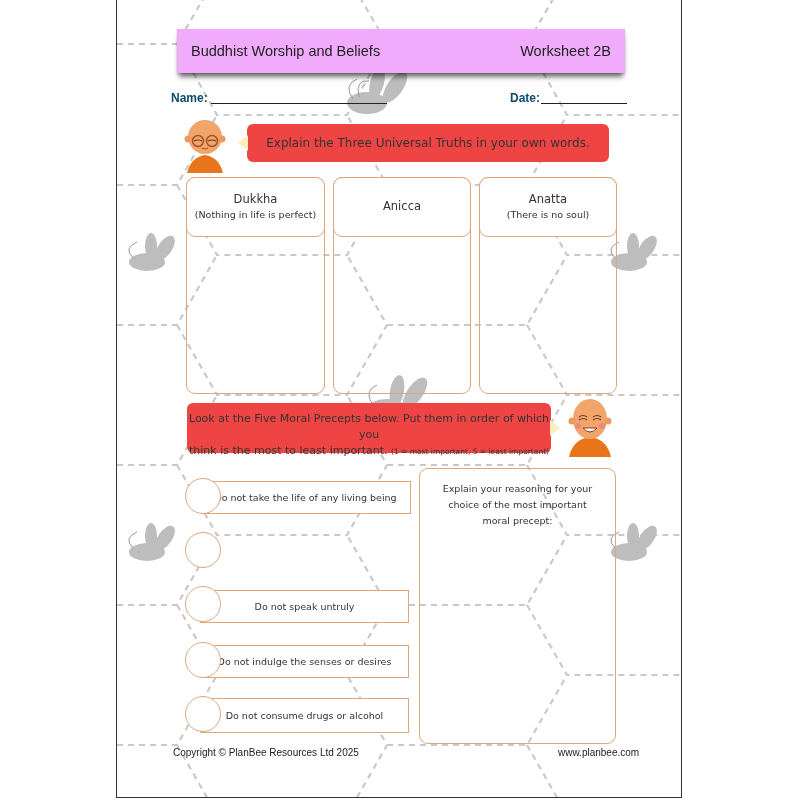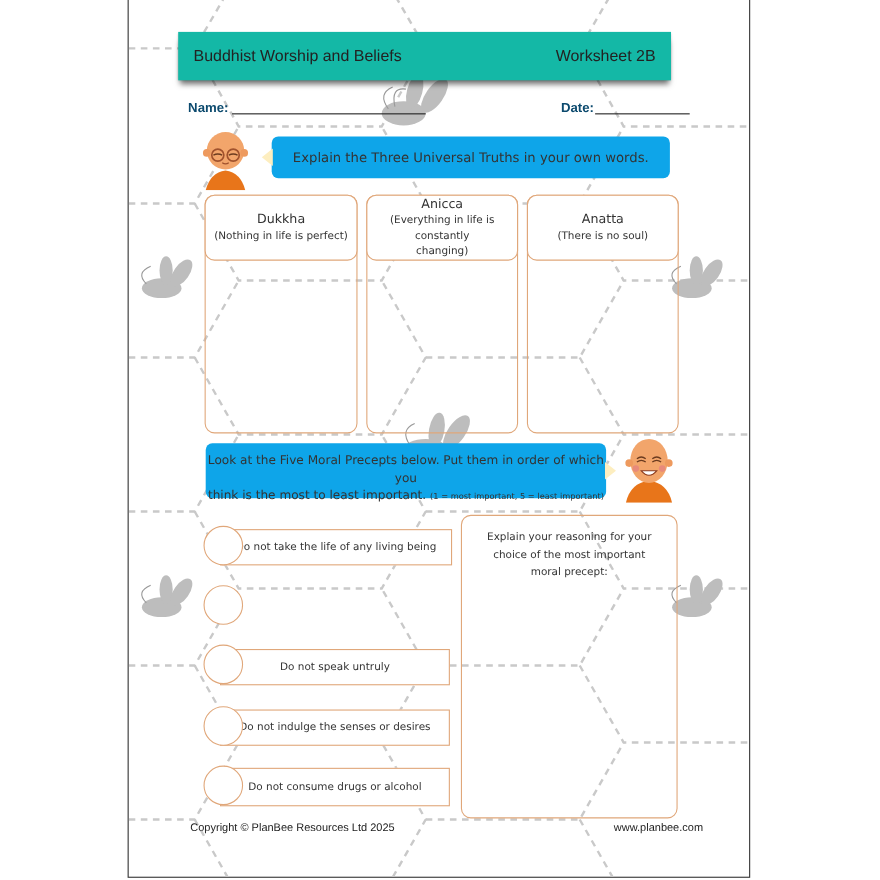--- a/index.html
+++ b/index.html
@@ -1,23 +1,23 @@
 <!DOCTYPE html>
 <html><head>
   <meta charset="utf-8">
   <style>
     html, body { margin:0; padding:0; }
     body { width:800px; height:800px; background:#ffffff; position:relative; overflow:hidden; font-family:"DejaVu Sans", sans-serif; }
     .page { position:absolute; left:116px; top:-1px; width:566px; height:799px; border:1.5px solid #333; background:#fff; box-sizing:border-box; overflow:hidden; }
     .wm { position:absolute; left:0; top:0; width:566px; height:800px; pointer-events:none; }
     .abs { position:absolute; }
-    .title-banner { position:absolute; left:45px; top:29px; width:448px; height:44px; background:#14b8a6; box-shadow:0 6px 5px -2px rgba(0,0,0,0.55), 0 1px 2px rgba(0,0,0,0.2); display:flex; align-items:center; justify-content:space-between; padding:0 14px 0 14px; box-sizing:border-box; font-family:"Liberation Sans", sans-serif; font-size:14.5px; color:#222; }
+    .title-banner { position:absolute; left:60px; top:29px; width:448px; height:44px; background:#f0abfc; box-shadow:0 6px 5px -2px rgba(0,0,0,0.55), 0 1px 2px rgba(0,0,0,0.2); display:flex; align-items:center; justify-content:space-between; padding:0 14px 0 14px; box-sizing:border-box; font-family:"Liberation Sans", sans-serif; font-size:14.5px; color:#222; }
     .nd { position:absolute; top:91px; font-family:"Liberation Sans", sans-serif; font-weight:bold; font-size:12px; color:#0c4a6e; }
     .line { position:absolute; height:0; border-bottom:1px solid #222; }
-    .bubble { position:absolute; background:#0ea5e9; border-radius:6px; color:#333; font-family:"DejaVu Sans", sans-serif; }
+    .bubble { position:absolute; background:#ef4444; border-radius:6px; color:#333; font-family:"DejaVu Sans", sans-serif; }
     .bubble .tail { position:absolute; width:0; height:0; border-top:8px solid transparent; border-bottom:8px solid transparent; }
     .box { position:absolute; border:1.2px solid #e0a77a; border-radius:9px; background:transparent; box-sizing:border-box; }
     .hdr { position:absolute; border:1.2px solid #e0a77a; border-radius:9px; background:#fff; box-sizing:border-box; text-align:center; font-size:10.5px; color:#333; display:flex; flex-direction:column; align-items:center; justify-content:center; line-height:14px; }
     .hdr .t { font-size:11.5px; margin-bottom:2px;text-align:right; }
     .hdr .s { font-size:9.5px; }
     .prec { position:absolute; border:1.2px solid #e0a77a; background:#fff; box-sizing:border-box; font-size:9.5px; color:#333; display:flex; align-items:center; justify-content:center; }
     .circ { position:absolute; width:36px; height:36px; border:1.3px solid #e0a77a; border-radius:50%; background:#fff; box-sizing:border-box; }
     .foot { position:absolute; top:747px; font-family:Liberation Sans, sans-serif; font-size:10px; color:#222; }
   </style>
 </head>
@@ -121,21 +121,20 @@
 
   <div class="box" style="left:69px; top:177px; width:139px; height:217px;"></div>
   <div class="hdr" style="left:69px; top:177px; width:139px; height:60px;">
     <span class="t">Dukkha</span>
     <span class="s">(Nothing in life is perfect)</span>
   </div>
 
   <div class="box" style="left:216px; top:177px; width:138px; height:217px;"></div>
   <div class="hdr" style="left:216px; top:177px; width:138px; height:60px; padding:0 18px;">
     <span class="t">Anicca</span>
-    <span class="s">(Everything in life is constantly changing)</span>
   </div>
 
   <div class="box" style="left:362px; top:177px; width:138px; height:217px;"></div>
   <div class="hdr" style="left:362px; top:177px; width:138px; height:60px;">
     <span class="t">Anatta</span>
     <span class="s">(There is no soul)</span>
   </div>
 
   <div class="bubble" style="left:70px; top:403px; width:364px; height:50px;">
     <div class="tail" style="right:-9px; top:17px; border-left:10px solid #fdeec0;"></div>

